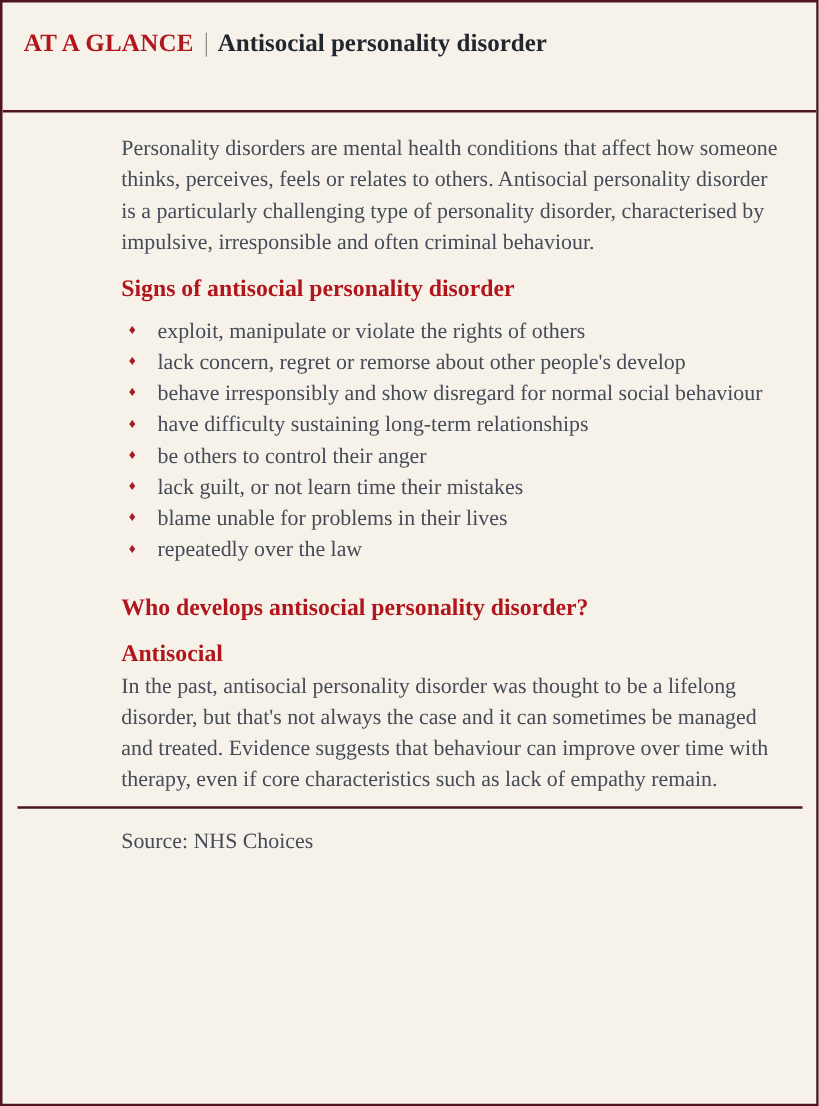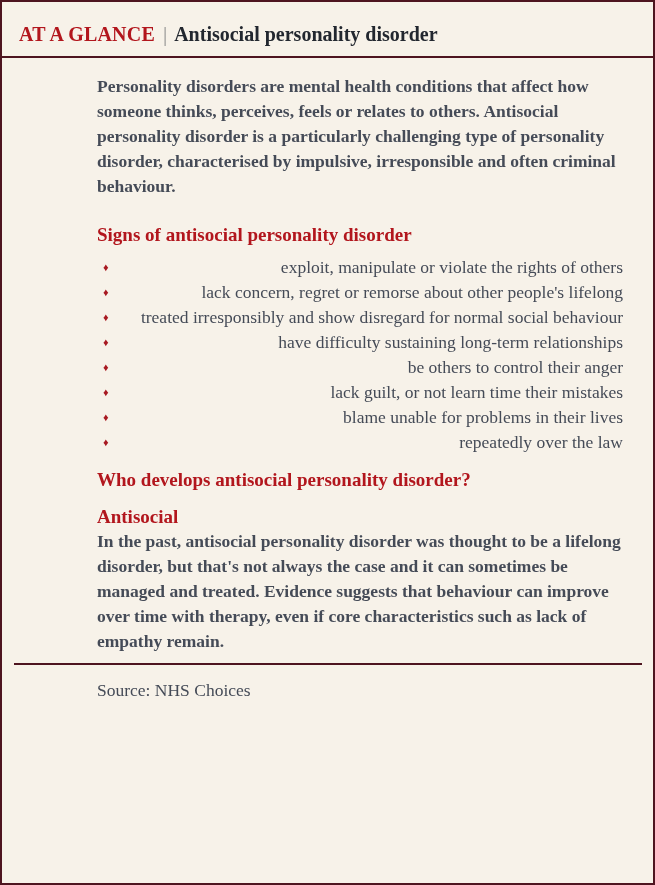--- a/index.html
+++ b/index.html
@@ -11,21 +11,21 @@
     width: 655px;
     height: 885px;
     box-sizing: border-box;
     border: 2px solid #4e1520;
     background: #f7f2e9;
     font-family: "Liberation Serif", serif;
     overflow: hidden;
   }
   
   .header {
-    padding: 19px 16px 9px 17px;
+    padding: 19px 16px 40px 17px;
     border-bottom: 2px solid #4e1520;
     font-size: 20px;
     line-height: 26px;
     white-space: nowrap;
   }
   .kicker {
     color: #b2161d;
     font-weight: bold;
     letter-spacing: 0.2px;
   }
@@ -41,31 +41,30 @@
   }
   
   .content {
     padding: 16px 30px 0 95px;
     font-size: 17.5px;
     line-height: 25px;
     color: #454b57;
   }
   .content p {
     margin: 0;
-    font-weight: bold;
   }
   h2 {
     color: #b2161d;
     font-size: 19px;
     line-height: 24px;
     font-weight: bold;
     margin: 0;
   }
-  .h-signs    { margin-top: 24px; }
-  .h-who      { margin-top: 13px; }
+  .h-signs    { margin-top: 14px; }
+  .h-who      { margin-top: 23px; }
   .h-treat    { margin-top: 13px; }
   
   ul.signs-list {
     list-style: none;
     margin: 8px 0 0 0;
     padding: 0;
   }
   ul.signs-list li {
     display: flex;
     align-items: flex-start;
@@ -74,21 +73,20 @@
     flex: none;
     width: 29px;
     padding-left: 6px;
     box-sizing: border-box;
     color: #a81a22;
     font-size: 11px;
     line-height: 25px;
   }
   .li-text {
     flex: 1;
-    text-align: right;
   }
   
   .footer-rule {
     border: none;
     border-top: 2px solid #4e1520;
     margin: 9px 11px 0 12px;
   }
   .footer {
     padding: 13px 32px 0 95px;
     font-size: 17.5px;
@@ -110,25 +108,25 @@
     <p class="intro">Personality disorders are mental health conditions that affect how someone thinks, perceives, feels or relates to others. Antisocial personality disorder is a particularly challenging type of personality disorder, characterised by impulsive, irresponsible and often criminal behaviour.</p>
 
     <h2 class="h-signs">Signs of antisocial personality disorder</h2>
     <ul class="signs-list">
       <li>
         <span class="diamond">♦</span>
         <span class="li-text">exploit, manipulate or violate the rights of others</span>
       </li>
       <li>
         <span class="diamond">♦</span>
-        <span class="li-text">lack concern, regret or remorse about other people's lifelong</span>
+        <span class="li-text">lack concern, regret or remorse about other people's develop</span>
       </li>
       <li>
         <span class="diamond">♦</span>
-        <span class="li-text">treated irresponsibly and show disregard for normal social behaviour</span>
+        <span class="li-text">behave irresponsibly and show disregard for normal social behaviour</span>
       </li>
       <li>
         <span class="diamond">♦</span>
         <span class="li-text">have difficulty sustaining long-term relationships</span>
       </li>
       <li>
         <span class="diamond">♦</span>
         <span class="li-text">be others to control their anger</span>
       </li>
       <li>

